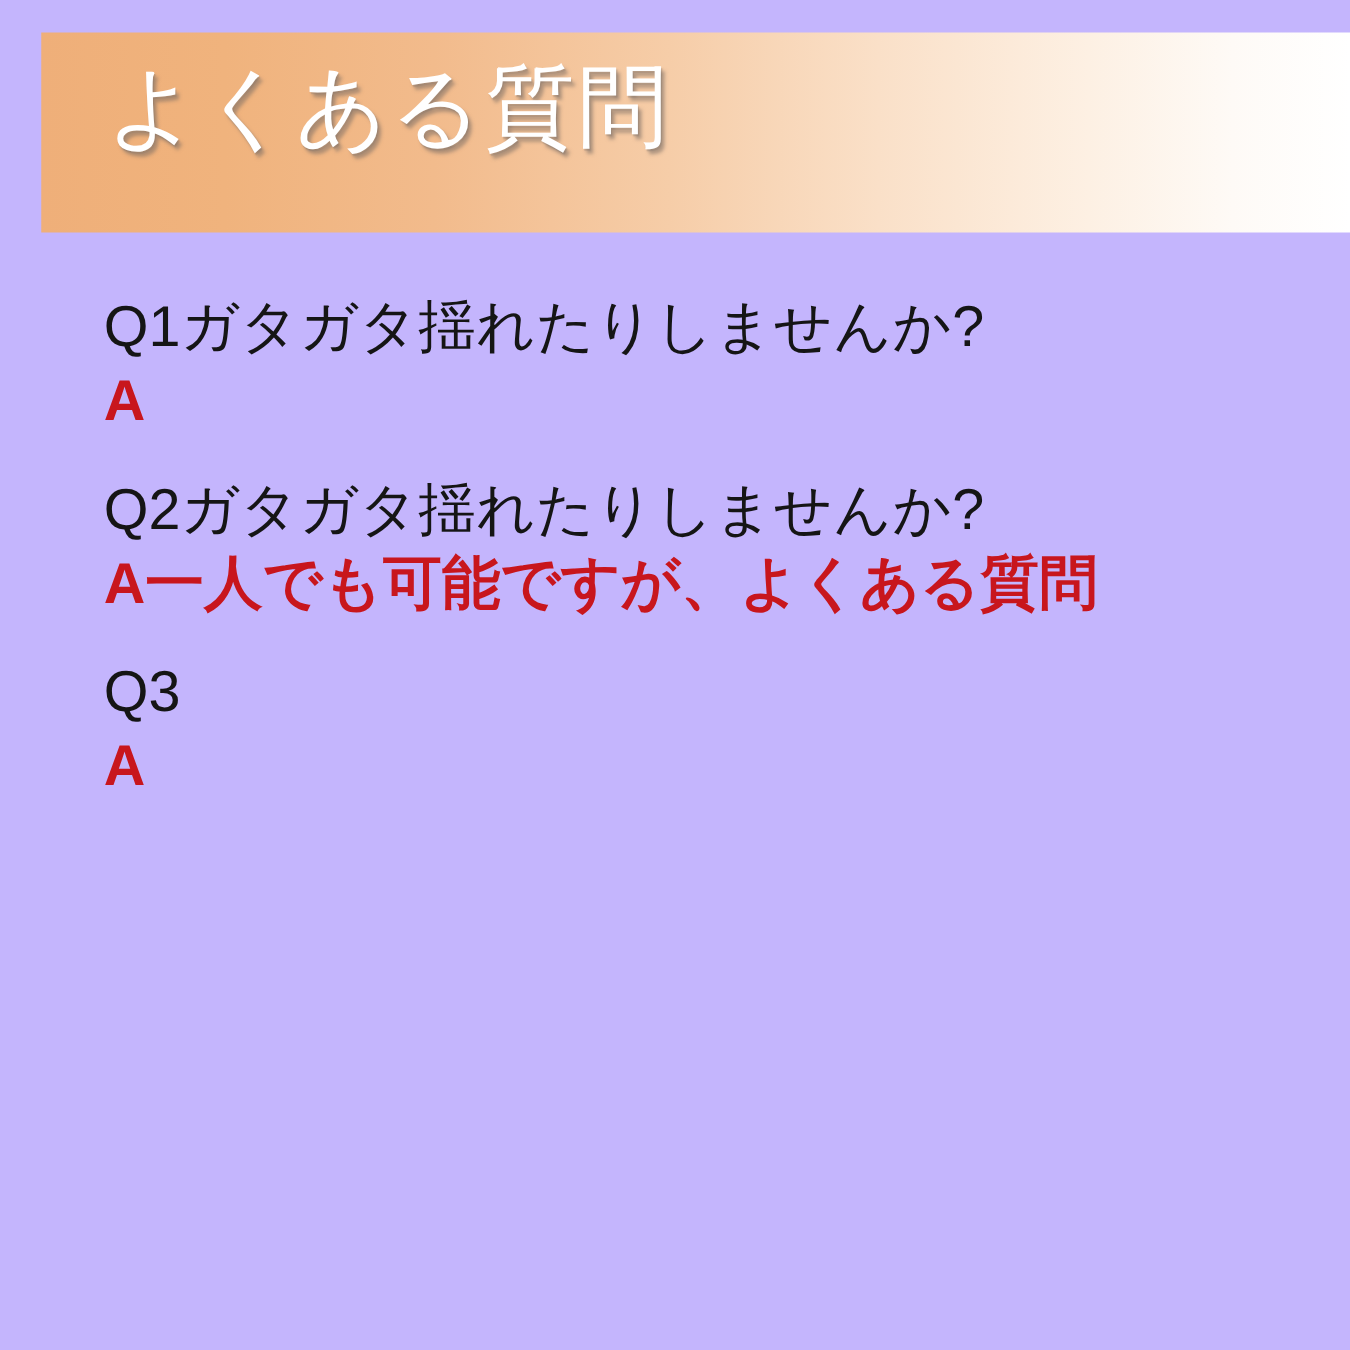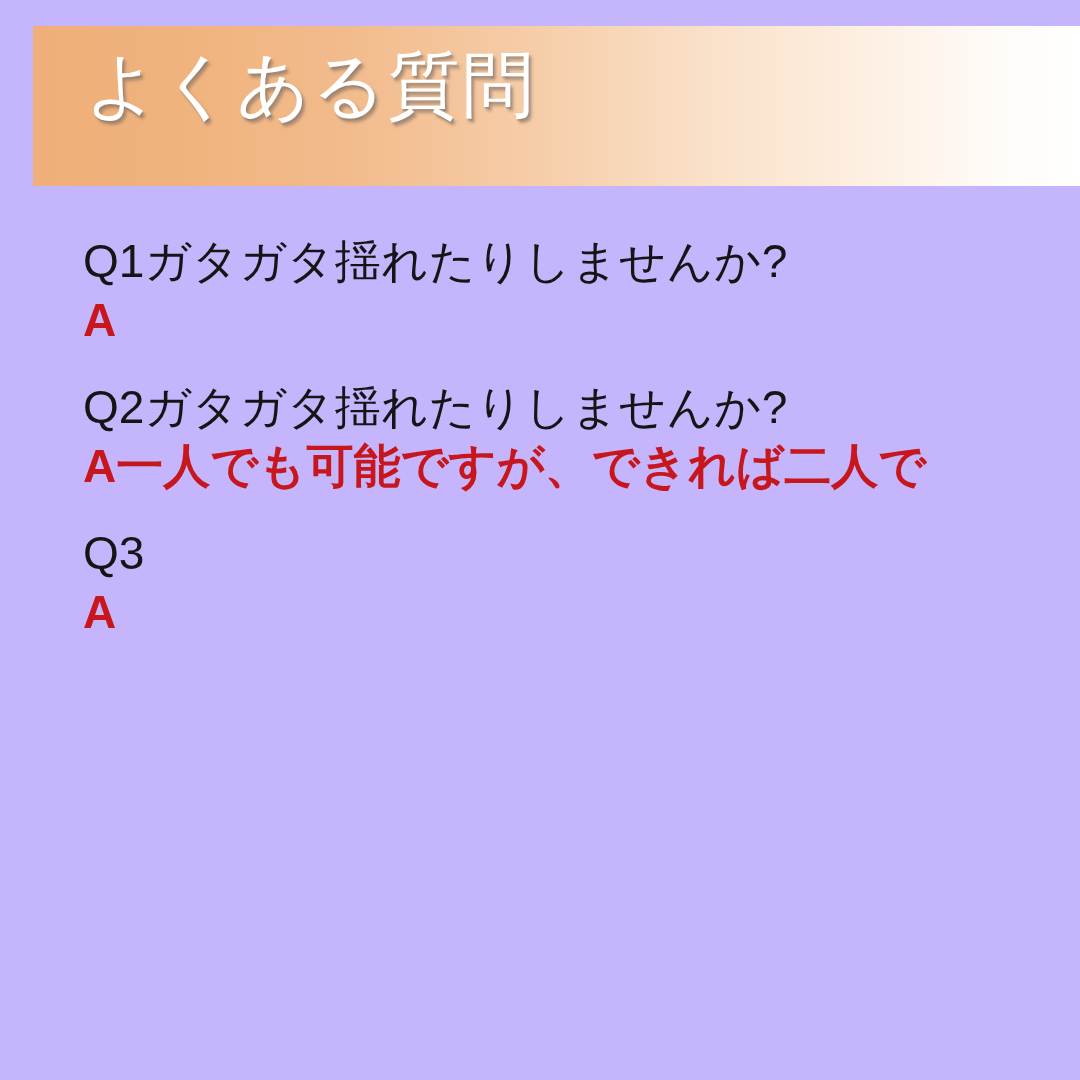--- a/index.html
+++ b/index.html
@@ -143,21 +143,21 @@
     <div class="faq-item">
       <div class="faq-row q-row">
         <div class="tag">Q2</div>
         <div class="body">
           <span class="qline">ガタガタ揺れたりしませんか?</span>
         </div>
       </div>
       <div class="faq-row a-row">
         <div class="tag">A</div>
         <div class="body">
-          <span class="aline">一人でも可能ですが、できれば二人で</span>
+          <span class="aline">一人でも可能ですが、よくある質問</span>
         </div>
       </div>
     </div>
 
     <div class="faq-item">
       <div class="faq-row q-row">
         <div class="tag">Q3</div>
       </div>
       <div class="faq-row a-row">
         <div class="tag">A</div>

